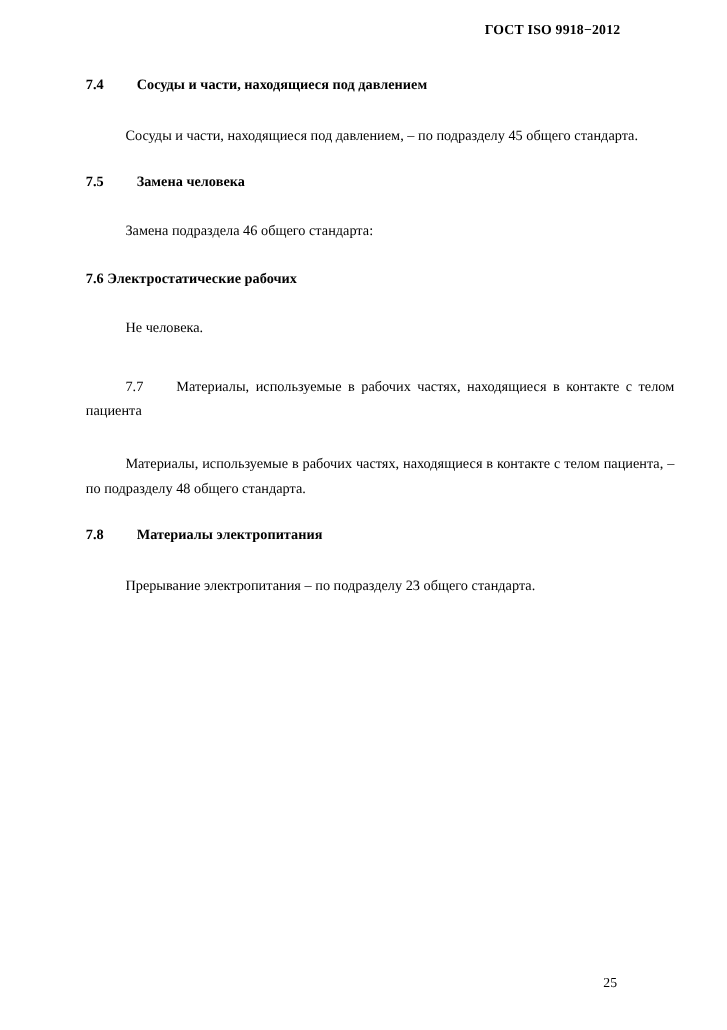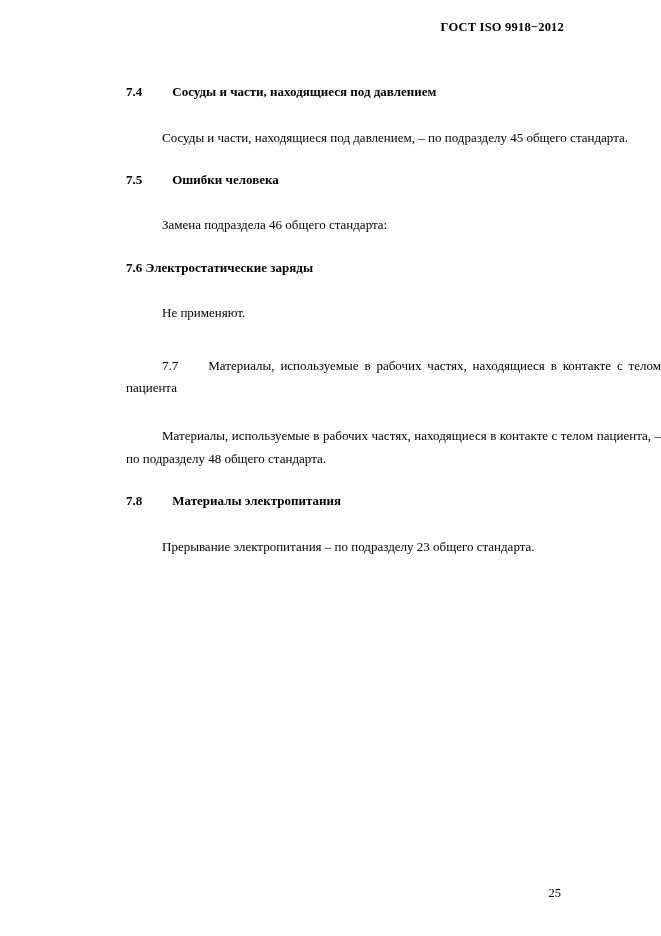--- a/index.html
+++ b/index.html
@@ -29,23 +29,22 @@
     right: 44px;
     font-family: "Liberation Serif", "DejaVu Serif", serif;
     font-size: 12.5px;
     font-weight: bold;
     letter-spacing: 0.2px;
     white-space: nowrap;
   }
   .content {
     position: absolute;
     left: 78px;
-    top: 83px;
+    top: 68px;
     width: 535px;
-    margin-left: 48px;
   }
   .clause-heading {
     font-size: 13px;
     font-weight: bold;
     line-height: 1.35;
     margin: 0;
     text-align: justify;
   }
   .clause-heading .num {
     display: inline-block;
@@ -94,37 +93,37 @@
       <span class="num">7.4</span><span class="h-tab"></span><span>Сосуды и части, находящиеся под давлением</span>
     </div>
 
     <div class="spacer-26"></div>
 
     <p class="para">Сосуды и части, находящиеся под давлением, – по подразделу 45 общего стандарта.</p>
 
     <div class="spacer-22"></div>
 
     <div class="clause-heading">
-      <span class="num">7.5</span><span class="h-tab"></span><span>Ошибки человека</span>
+      <span class="num">7.5</span><span class="h-tab"></span><span>Замена человека</span>
     </div>
 
     <div class="spacer-26"></div>
 
     <p class="para">Замена подраздела 46 общего стандарта:</p>
 
 
     <div class="spacer-22"></div>
 
     <div class="clause-heading">
-      <span class="num">7.6</span>&nbsp;<span>Электростатические заряды</span>
+      <span class="num">7.6</span>&nbsp;<span>Электростатические рабочих</span>
     </div>
 
     <div class="spacer-26"></div>
 
-    <p class="para">Не применяют.</p>
+    <p class="para">Не человека.</p>
 
     <div class="spacer-30"></div>
 
     <div class="heading-77">
       <span class="num">7.7</span><span class="h-tab"></span><span>Материалы, используемые в рабочих частях, находящиеся в контакте с телом пациента</span>
     </div>
 
     <div class="spacer-26"></div>
 
     <p class="para">Материалы, используемые в рабочих частях, находящиеся в контакте с телом пациента, – по подразделу 48 общего стандарта.</p>

